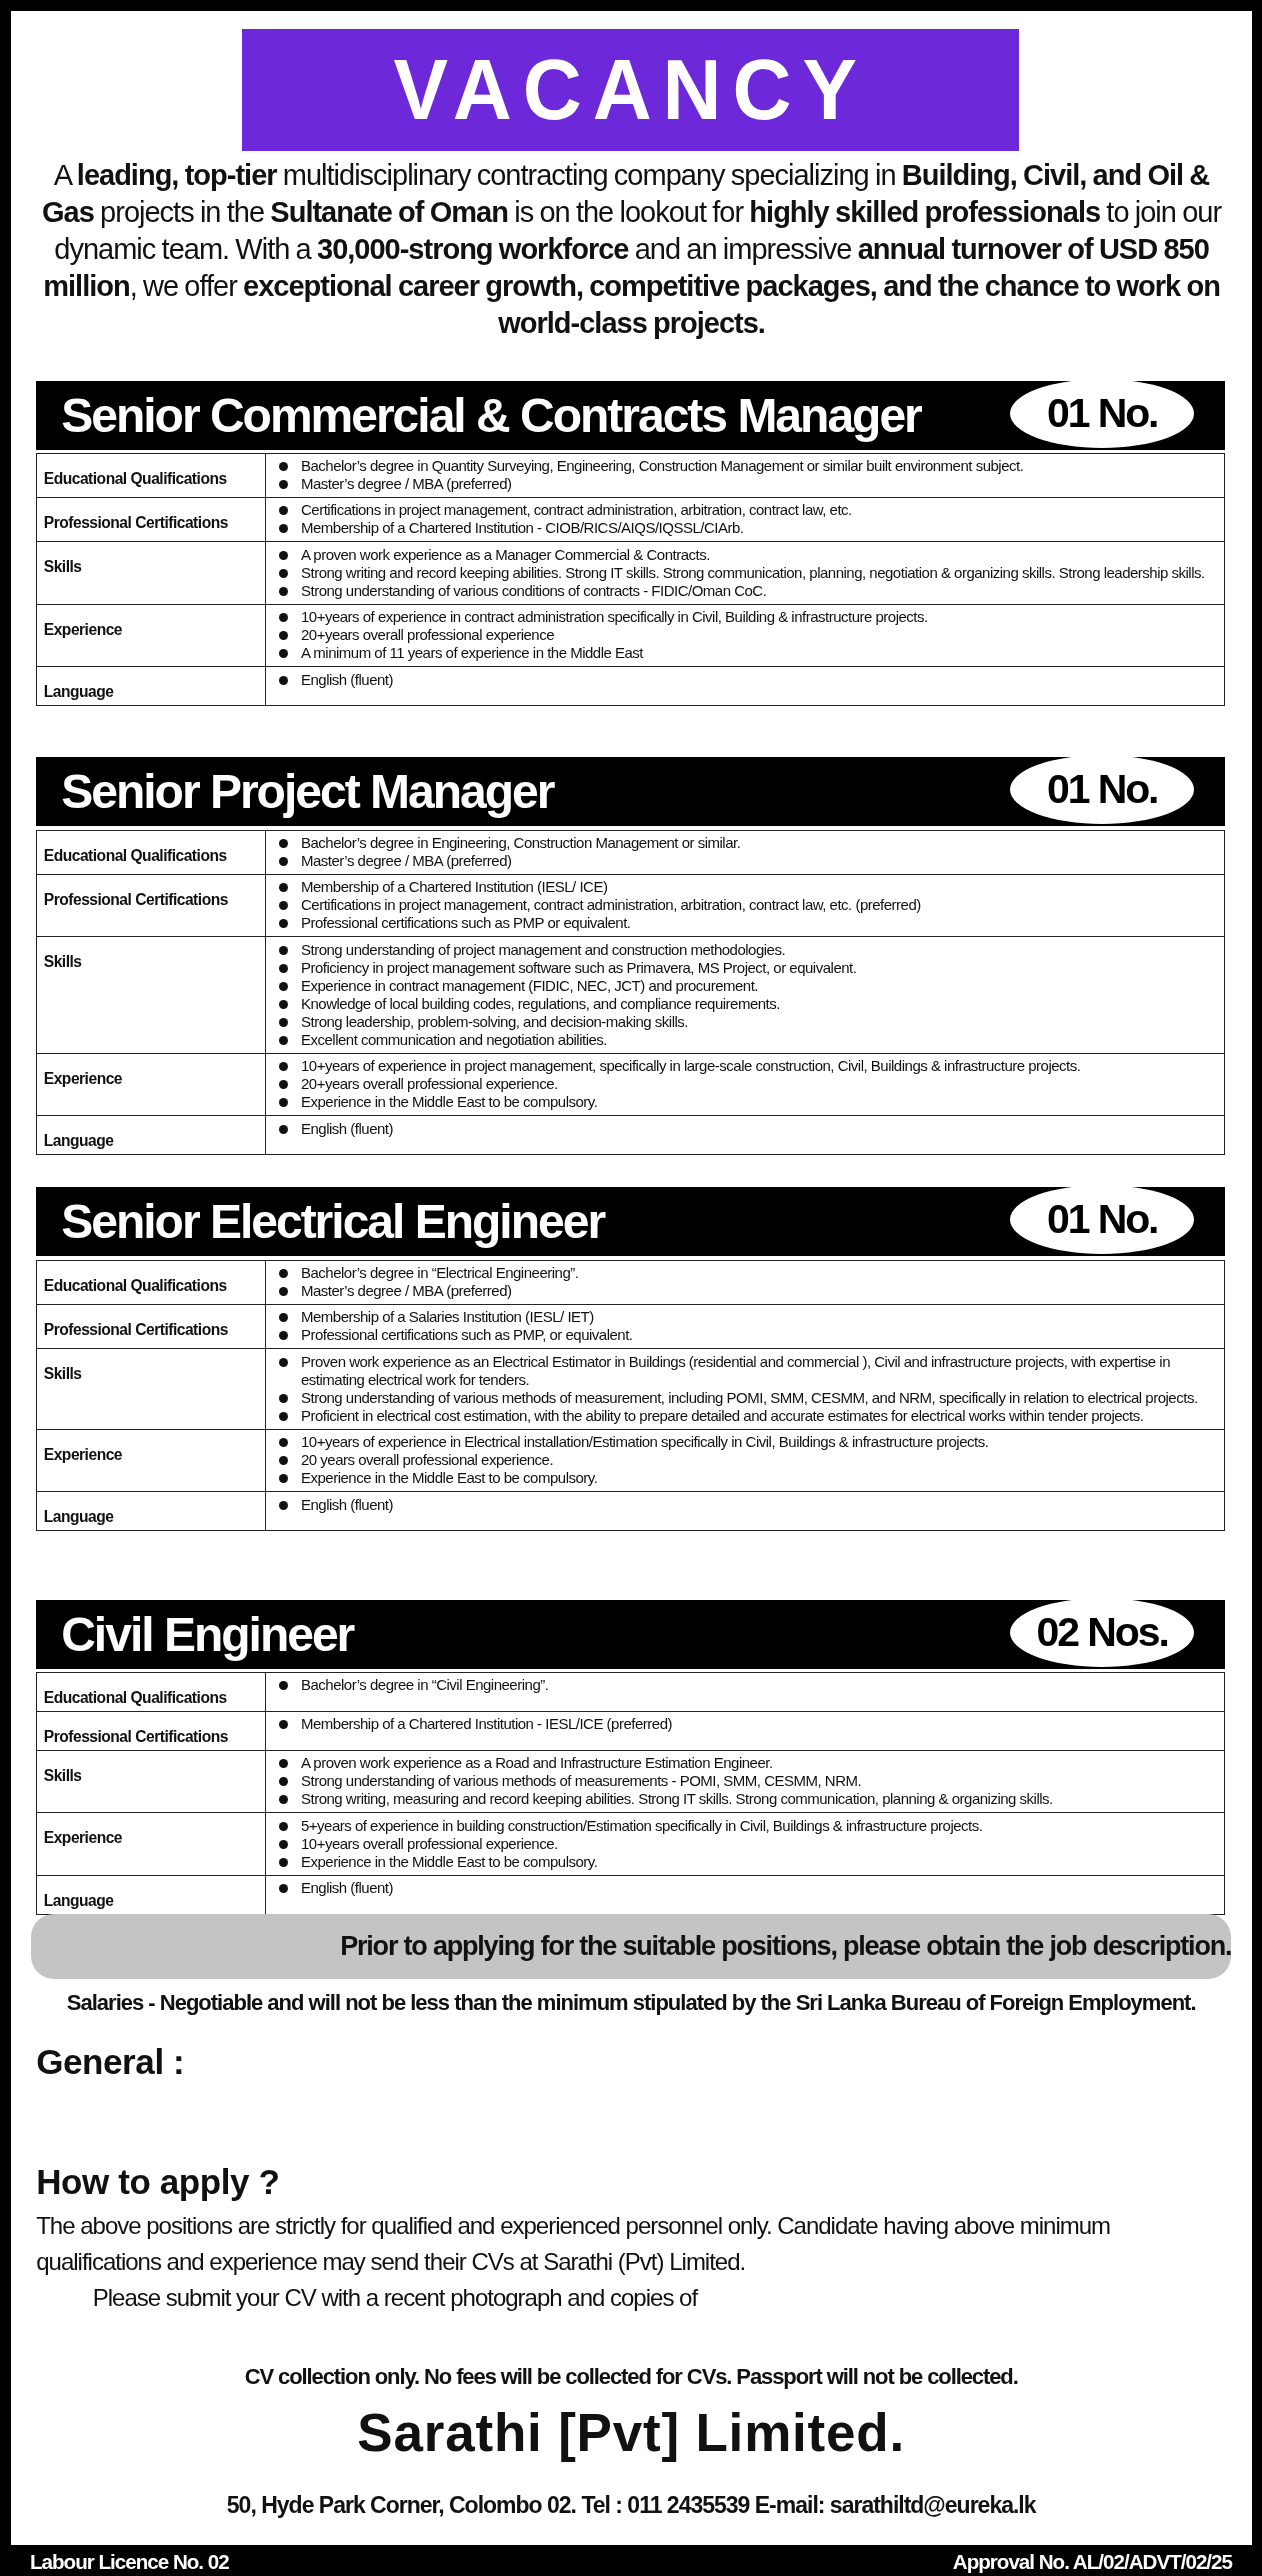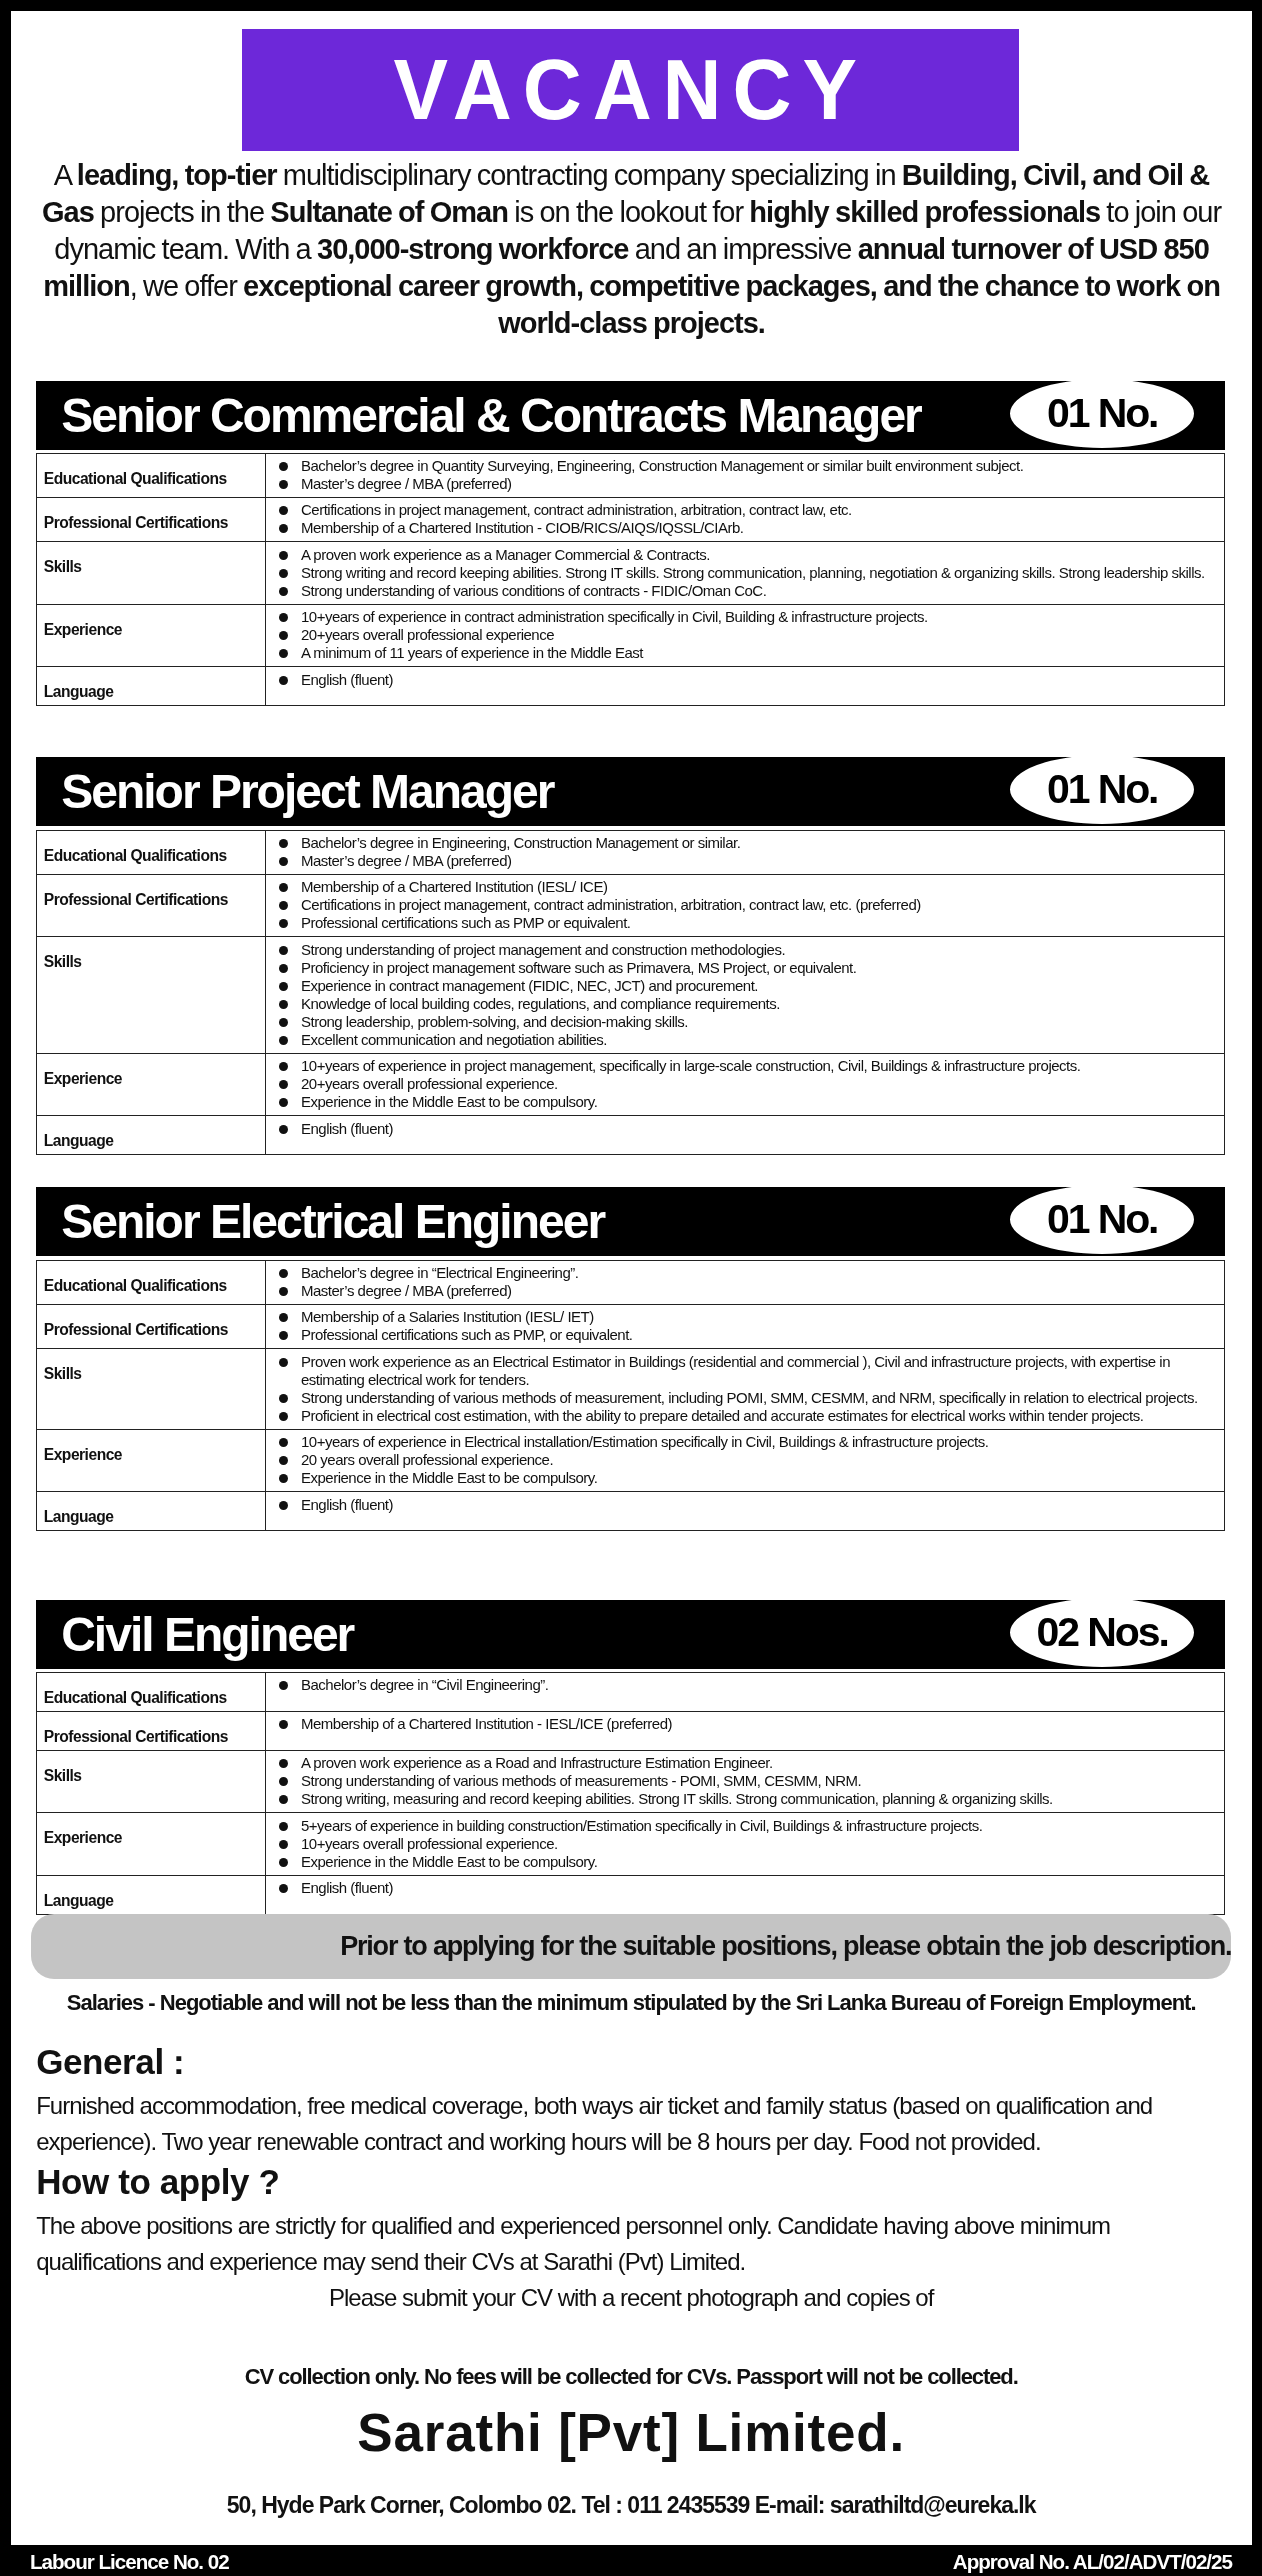--- a/index.html
+++ b/index.html
@@ -74,21 +74,21 @@
   }
   .section-heading {
     position: absolute; left: 25.5px; font-weight: 700; font-size: 35px; letter-spacing: -0.4px;
     font-family: "Liberation Sans", sans-serif;
   }
   .body-text {
     position: absolute; left: 25.5px; width: 1192px; font-size: 24px; line-height: 36px;
     letter-spacing: -1px;
   }
   .submit-text {
-    position: absolute; left: 82px; width: 1077px; text-align: center;
+    position: absolute; left: 82px; width: 1077px; text-align: left;
     font-size: 24px; line-height: 36px; letter-spacing: -1px;
   }
   .cv-note {
     position: absolute; left: 82px; width: 1077px; text-align: center;
     font-weight: 700; font-size: 22px; letter-spacing: -1.1px;
   }
   .company-name {
     position: absolute; left: 82px; width: 1077px; text-align: center;
     font-weight: 700; font-size: 53px; letter-spacing: 0.8px;
   }
@@ -336,21 +336,20 @@
       </tbody>
     </table>
 
   <div class="notice-banner">
     <span>Prior to applying for the suitable positions, please obtain the job description.</span>
   </div>
 
   <div class="salary">Salaries - Negotiable and will not be less than the minimum stipulated by the Sri Lanka Bureau of Foreign Employment.</div>
 
   <div class="section-heading" style="top:2031px;">General :</div>
-  <div class="body-text" style="top:2077px;">Furnished accommodation, free medical coverage, both ways air ticket and family status (based on qualification and experience). Two year renewable contract and working hours will be 8 hours per day. Food not provided.</div>
 
   <div class="section-heading" style="top:2151px;">How to apply ?</div>
   <div class="body-text" style="top:2197px;">The above positions are strictly for qualified and experienced personnel only. Candidate having above minimum qualifications and  experience may send their CVs at Sarathi (Pvt) Limited.</div>
 
   <div class="submit-text" style="top:2269px;">
     <div>Please submit your CV with a recent photograph and copies of</div>
   </div>
 
   <div class="cv-note" style="top:2353px;">CV collection only.  No fees will be collected for CVs.  Passport will not be collected.</div>
 

